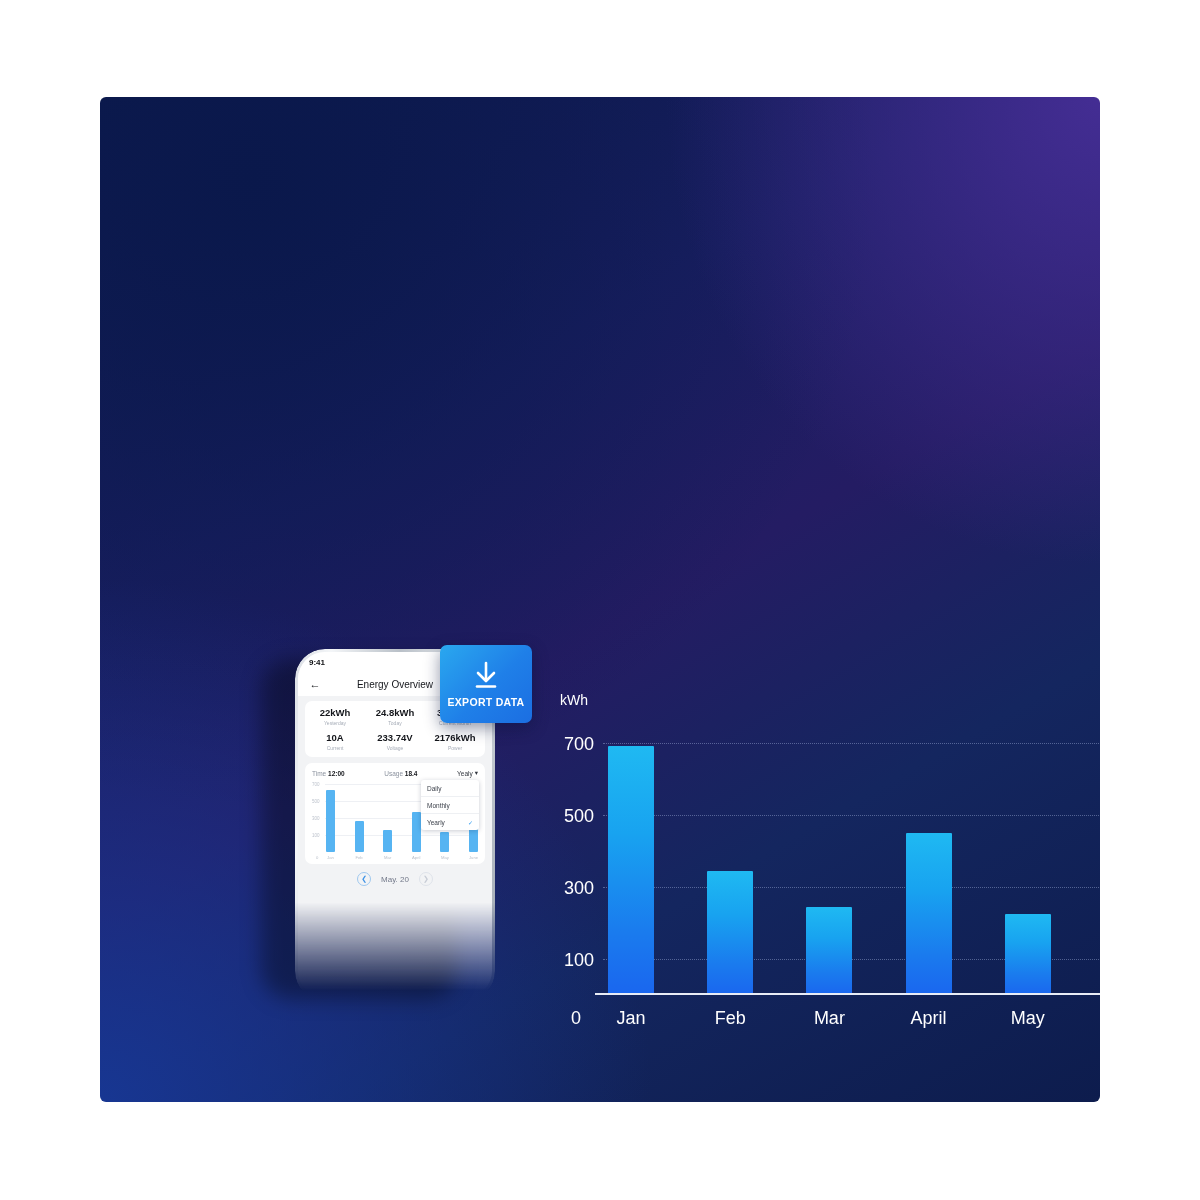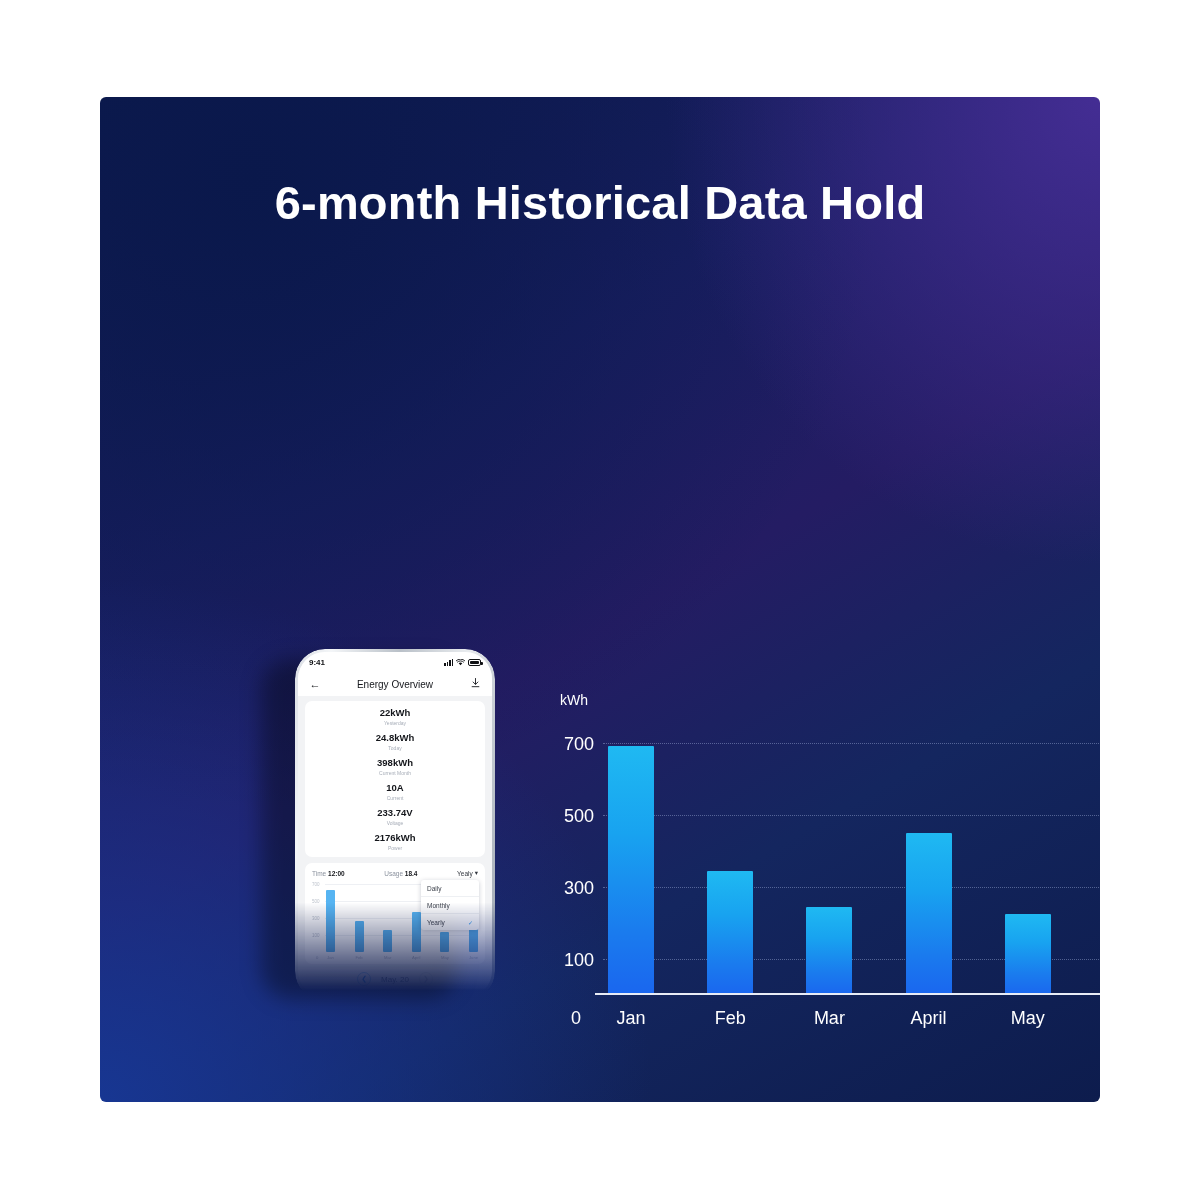--- a/index.html
+++ b/index.html
@@ -82,21 +82,21 @@
 
   .nav-bar{
     height:24px;background:#ffffff;display:flex;align-items:center;
     padding:0 10px;box-sizing:border-box;position:relative;
   }
   .nav-title{flex:1;text-align:center;font-size:10px;color:#15171c;font-weight:400;}
   .nav-ic{font-size:11px;color:#15171c;width:14px;text-align:center;}
 
   .tiles{
     margin:5px 7px 0 7px;background:#ffffff;border-radius:7px;padding:6px 0;
-    display:grid;grid-template-columns:1fr;row-gap:6px;
+    display:grid;grid-template-columns:1fr 1fr 1fr;row-gap:6px;
   }
   .tile{text-align:center;}
   .tile .v{font-size:9.5px;font-weight:bold;color:#14161b;line-height:12px;}
   .tile .k{font-size:5px;color:#a7adb8;margin-top:1px;}
 
   .chart-card{
     margin:6px 7px 0 7px;background:#ffffff;border-radius:7px;padding:6px 7px 4px 7px;
     position:relative;
   }
   .cc-top{display:flex;align-items:center;justify-content:space-between;font-size:6.5px;color:#8b929e;}
@@ -156,21 +156,20 @@
   .xlabels{position:absolute;left:48px;right:0;bottom:8px;display:flex;justify-content:space-between;}
   .xlabel{width:56px;text-align:center;font-size:18px;color:#ffffff;}
   .zero{position:absolute;left:16px;bottom:8px;font-size:18px;color:#ffffff;}
 </style>
 </head>
 <body>
 
 <div class="stage">
   <div class="card">
 
-    <div class="headline">6-month Historical Data Hold</div>
 
 
     <div class="phone-wrap">
       <div class="phone-shadow"></div>
       <div class="phone-body">
         <div class="phone-screen">
 
           <div class="notch">
             <div class="notch-cam"></div>
           </div>
@@ -294,20 +293,28 @@
           <div class="date-nav">
             <span class="circ">❮</span>
             <span>May. 20</span>
             <span class="circ dim">❯</span>
           </div>
 
         </div>
       </div>
     </div>
 
+    <div class="export-btn">
+      <svg class="dl-ic" viewBox="0 0 34 30">
+        <path d="M17 2 V18" stroke="#ffffff" stroke-width="2.6" stroke-linecap="round" fill="none"></path>
+        <path d="M9 12 L17 20 L25 12" stroke="#ffffff" stroke-width="2.6" stroke-linecap="round" stroke-linejoin="round" fill="none"></path>
+        <path d="M8 25.5 H26" stroke="#ffffff" stroke-width="2.6" stroke-linecap="round"></path>
+      </svg>
+      <span class="export-label">EXPORT DATA</span>
+    </div>
 
     <div class="chart">
       <div class="y-unit">kWh</div>
       <div class="plot">
         <div id="gridlines">
             <div class="gridline" style="top: 86.8421%;">
               <div class="ytick" style="top: 86.8421%;">100</div>
             </div>
             <div class="gridline" style="top: 60.5263%;">
               <div class="ytick" style="top: 60.5263%;">300</div>

